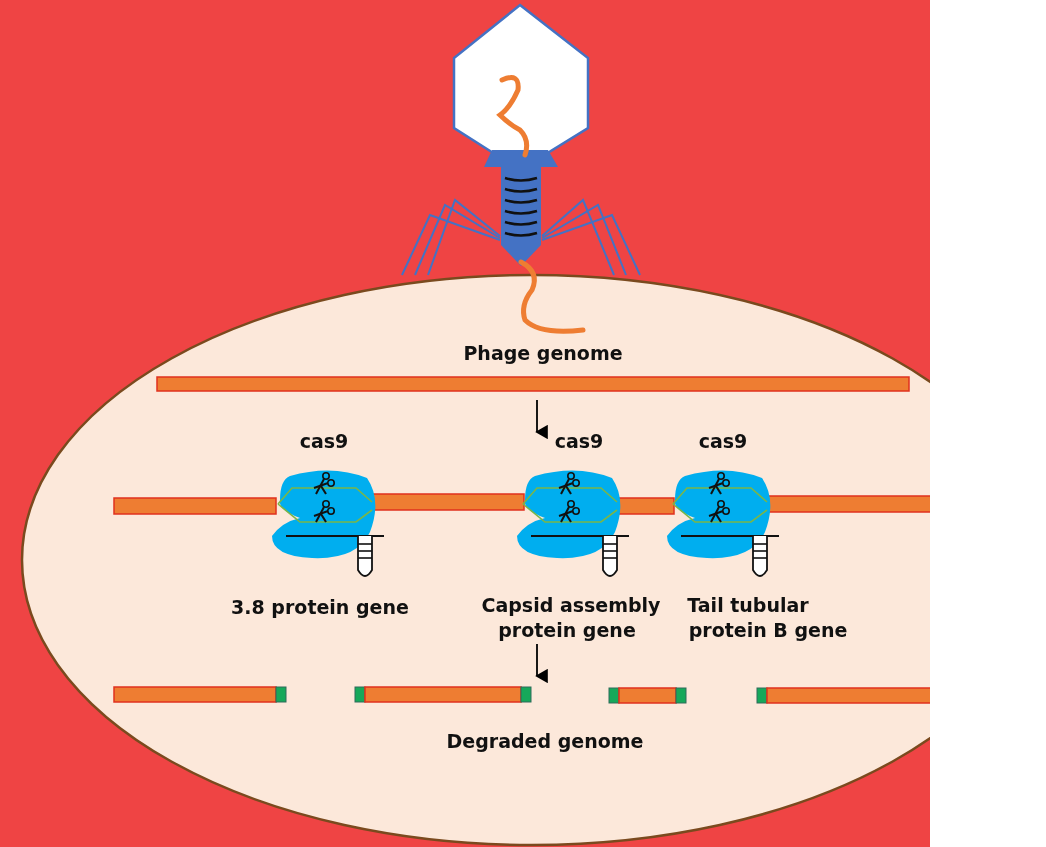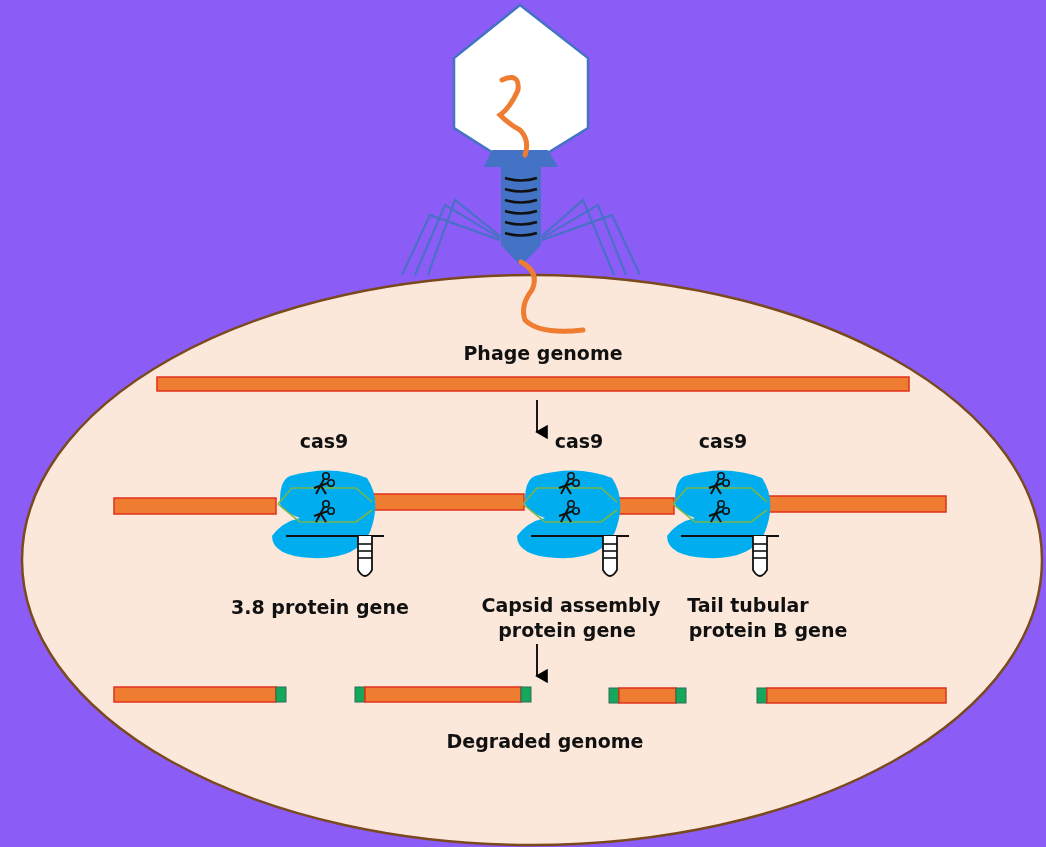--- a/index.html
+++ b/index.html
@@ -1,16 +1,16 @@
 <!DOCTYPE html>
 <html><head>
 <meta charset="utf-8">
 <style>
   html,body{margin:0;padding:0;background:#ffffff;}
-  #stage{position:relative;width:1046px;height:847px;overflow:hidden;background:#8b5cf6;}
+  #stage{position:relative;width:930px;height:847px;overflow:hidden;background:#ef4444;}
   svg{position:absolute;left:0;top:0;}
   .lbl{font-family:"DejaVu Sans",sans-serif;font-weight:bold;font-size:19px;fill:#111;}
 </style>
 </head>
 <body>
 
 <div id="stage">
 <svg width="1046" height="847" viewBox="0 0 1046 847">
   <defs>
     <marker id="arr" markerWidth="8" markerHeight="8" refX="4" refY="6" orient="auto">

